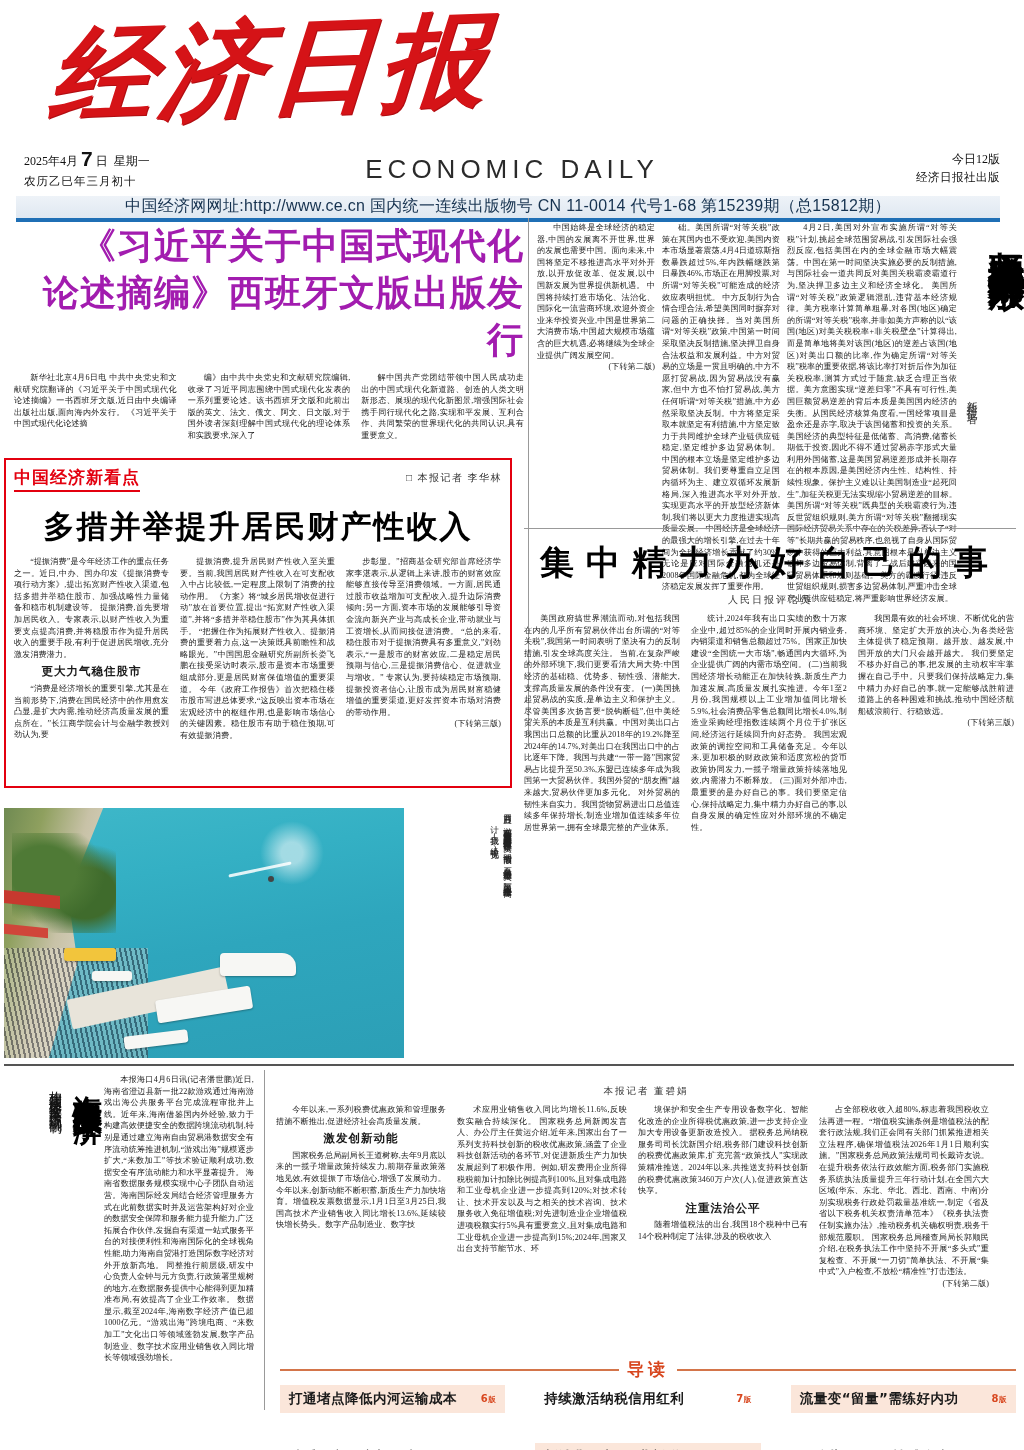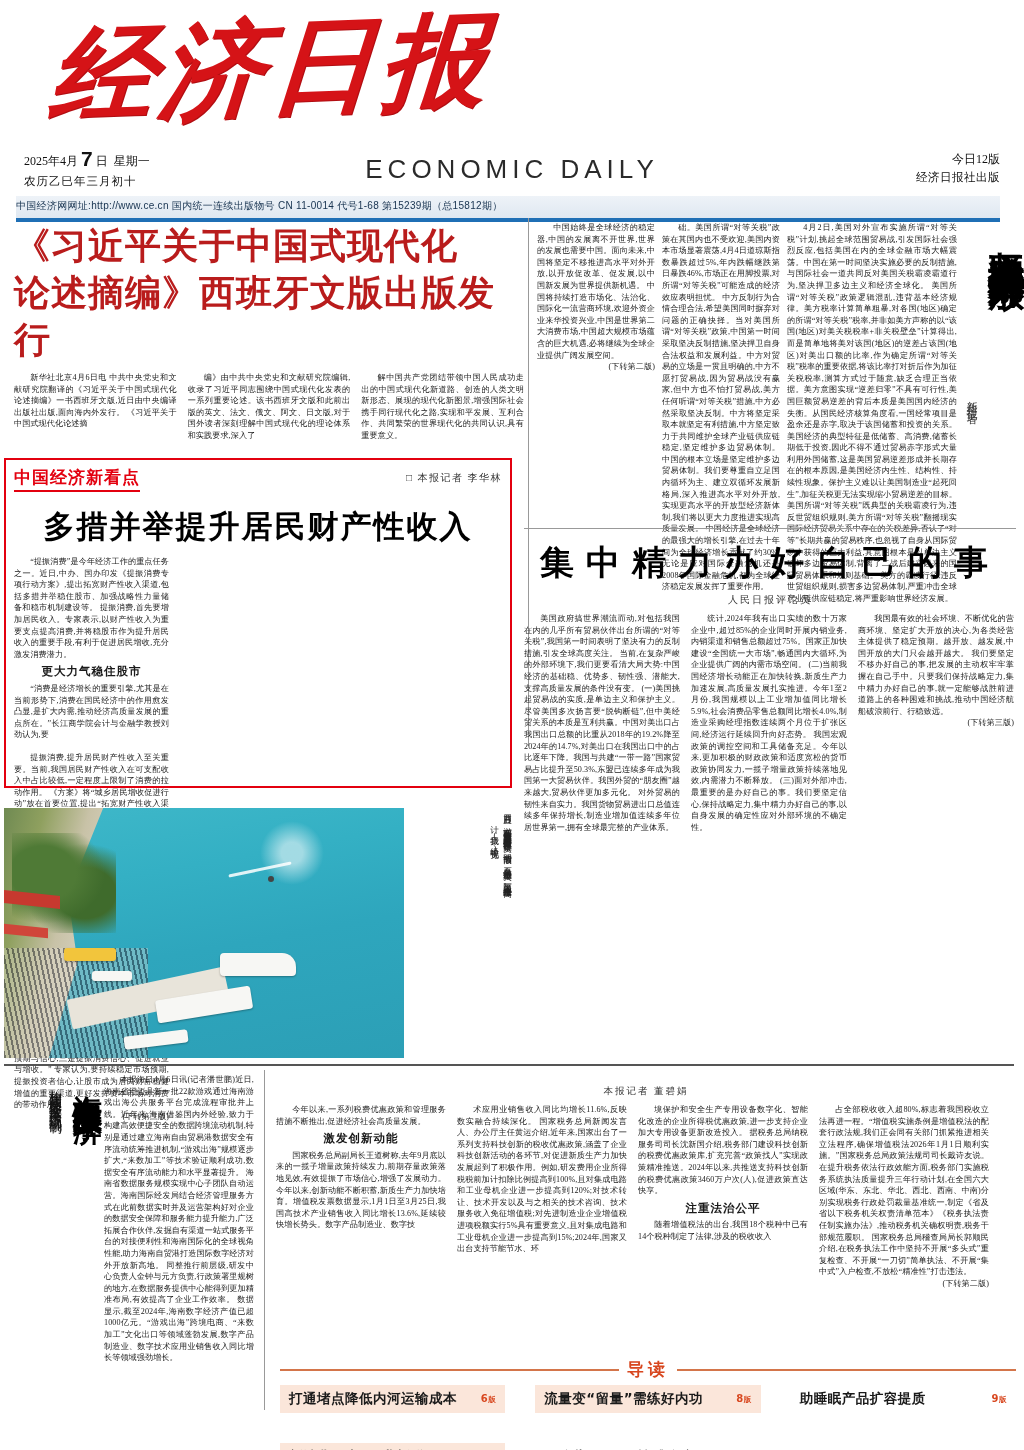--- a/index.html
+++ b/index.html
@@ -37,39 +37,39 @@
     position:absolute;left:0;right:0;top:154px;text-align:center;
     font-family:"Liberation Sans",sans-serif;
     font-size:26px;letter-spacing:5px;color:#2a2a2a;
   }
   .issue-right{position:absolute;right:14px;top:150px;text-align:right;font-size:12px;line-height:18px;}
   .issue-right .r2{font-size:11.5px;letter-spacing:.5px;}
   .infobar{
     position:absolute;left:6px;right:14px;top:196px;height:22px;
     background:linear-gradient(#eef3f8,#dfe8f1);
     border-bottom:4px solid #1f6fb5;
-    font-size:10px;line-height:20px;letter-spacing:.3px;color:#16324f;
+    text-align:center;font-size:16px;line-height:20px;letter-spacing:.3px;color:#16324f;
     font-family:"Liberation Sans",sans-serif;
   }
 
   
   .body-col{
     font-size:8.1px;line-height:11.6px;text-align:justify;
     color:#1a1a1a;letter-spacing:.1px;
   }
   .body-col p{margin:0 0 0 0;text-indent:2em;}
   .cont{float:right;font-weight:normal;}
 
   
   .top-area{position:relative;height:420px;}
   .left-top{position:absolute;left:4px;top:0;width:510px;}
   .hl-main{
     font-family:"DejaVu Sans",sans-serif;
     font-weight:bold;font-size:36px;line-height:47px;
-    letter-spacing:1px;text-align:left;color:#b91c1c;
+    letter-spacing:1px;text-align:right;color:#a21caf;
   }
   .three-col{column-count:3;column-gap:11px;margin-top:9px;}
 
   
   .vrule{position:absolute;width:1px;background:#999;}
   .hrule{position:absolute;height:1px;background:#999;}
 
   
   .right-top{position:absolute;left:524px;top:0;width:492px;}
   .vtitle{
@@ -238,21 +238,21 @@
 
   <div class="hrule" style="left:524px;top:528px;width:492px;"></div>
 
   <div class="redbox">
     <div>
       <span class="redbox-tag">中国经济新看点</span>
       <span class="redbox-by">□ 本报记者 李华林</span>
     </div>
     <div style="clear:both;"></div>
     <div class="redbox-title">多措并举提升居民财产性收入</div>
-    <div style="display:flex;gap:11px;flex-direction:column;">
+    <div style="display:flex;gap:11px;">
       <div class="body-col" style="width:155px;">
         <p>“提振消费”是今年经济工作的重点任务之一。近日,中办、国办印发《提振消费专项行动方案》,提出拓宽财产性收入渠道,包括多措并举稳住股市、加强战略性力量储备和稳市机制建设等。 提振消费,首先要增加居民收入。专家表示,以财产性收入为重要支点提高消费,并将稳股市作为提升居民收入的重要手段,有利于促进居民增收,充分激发消费潜力。</p>
         <div class="sub-h">更大力气稳住股市</div>
         <p>“消费是经济增长的重要引擎,尤其是在当前形势下,消费在国民经济中的作用愈发凸显,是扩大内需,推动经济高质量发展的重点所在。”长江商学院会计与金融学教授刘劲认为,要</p>
       </div>
       <div class="body-col" style="width:155px;">
         <p>提振消费,提升居民财产性收入至关重要。当前,我国居民财产性收入在可支配收入中占比较低,一定程度上限制了消费的拉动作用。 《方案》将“城乡居民增收促进行动”放在首要位置,提出“拓宽财产性收入渠道”,并将“多措并举稳住股市”作为其具体抓手。 “把握住作为拓展财产性收入、提振消费的重要着力点,这一决策既具前瞻性和战略眼光。”中国国思金融研究所副所长娄飞鹏在接受采访时表示,股市是资本市场重要组成部分,更是居民财富保值增值的重要渠道。 今年《政府工作报告》首次把稳住楼市股市写进总体要求,“这反映出资本市场在宏观经济中的枢纽作用,也是影响市场信心的关键因素。稳住股市有助于稳住预期,可有效提振消费。</p>
       </div>
       <div class="body-col" style="width:155px;">
         <p>步彰显。”招商基金研究部首席经济学家李湛表示,从逻辑上来讲,股市的财富效应能够直接传导至消费领域。一方面,居民通过股市收益增加可支配收入,提升边际消费倾向;另一方面,资本市场的发展能够引导资金流向新兴产业与高成长企业,带动就业与工资增长,从而间接促进消费。 “总的来看,稳住股市对于提振消费具有多重意义,”刘劲表示,“一是股市的财富效应,二是稳定居民预期与信心,三是提振消费信心、促进就业与增收。” 专家认为,要持续稳定市场预期,提振投资者信心,让股市成为居民财富稳健增值的重要渠道,更好发挥资本市场对消费的带动作用。</p>
@@ -339,20 +339,24 @@
     <div class="daodu-head">
       <div class="ln"></div>
       <div class="tx">导读</div>
       <div class="ln"></div>
     </div>
     <div class="daodu-grid" id="daodu-grid">
         <div class="dcell shade">
           <span>打通堵点降低内河运输成本</span>
           <span class="pg"><span>6</span><span class="u">版</span></span>
         </div>
+        <div class="dcell white">
+          <span>持续激活纳税信用红利</span>
+          <span class="pg"><span>7</span><span class="u">版</span></span>
+        </div>
         <div class="dcell shade">
           <span>流量变“留量”需练好内功</span>
           <span class="pg"><span>8</span><span class="u">版</span></span>
         </div>
         <div class="dcell white">
           <span>助睡眠产品扩容提质</span>
           <span class="pg"><span>9</span><span class="u">版</span></span>
         </div>
         <div class="dcell shade">
           <span>新消费催生“职业新鲜人”</span>

